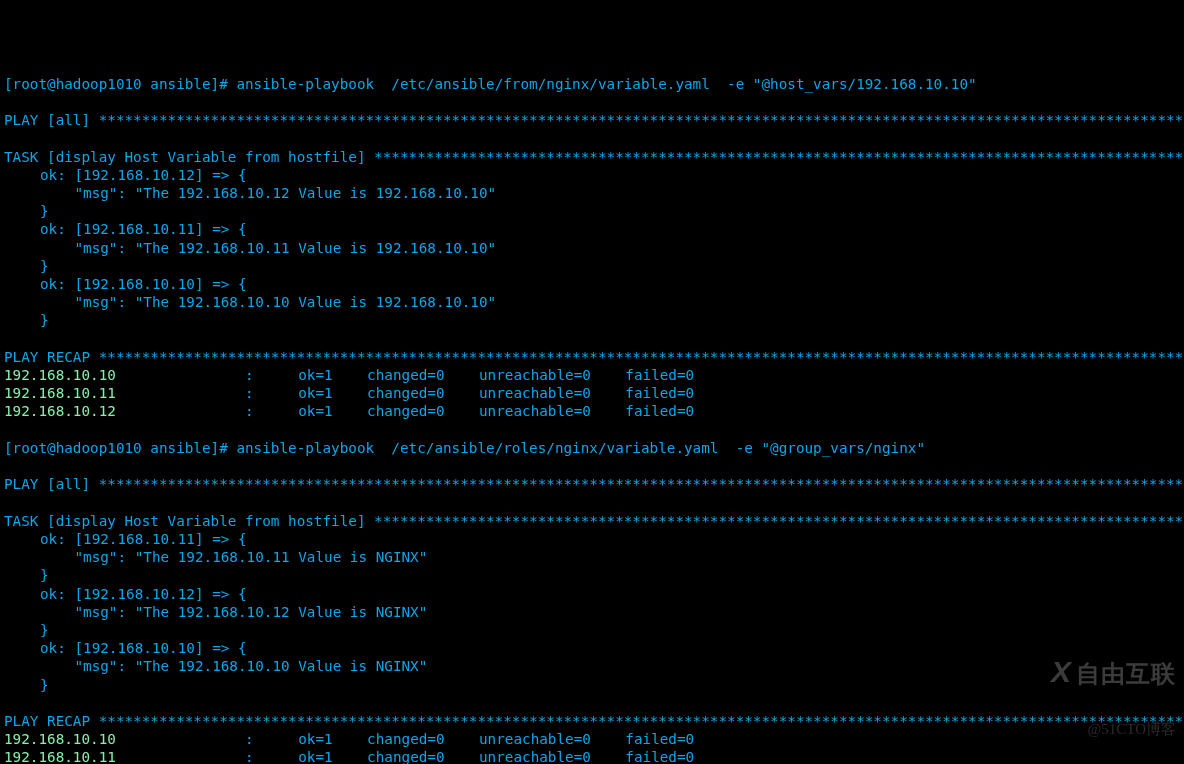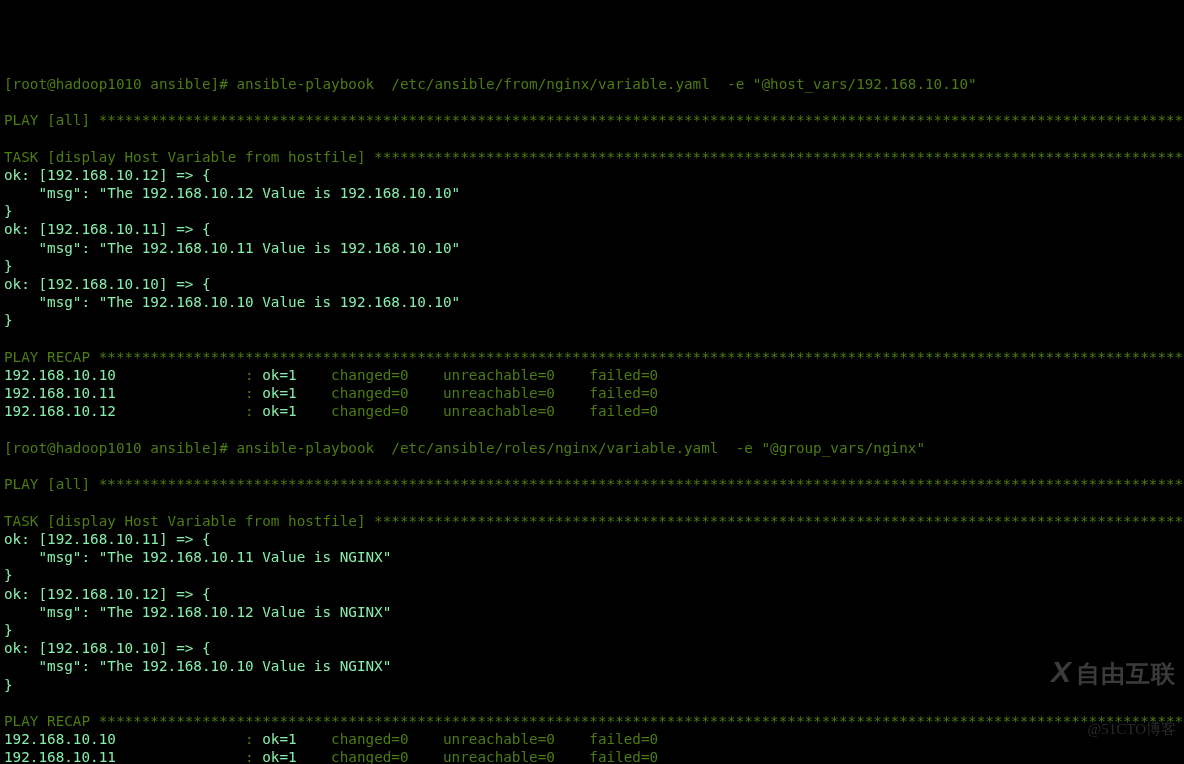--- a/index.html
+++ b/index.html
@@ -10,22 +10,22 @@
     box-sizing: border-box;
     background: #000;
     font-family: "DejaVu Sans Mono", "Consolas", "Courier New", monospace;
     font-size: 14.3px;
     line-height: 18.2px;
     color: #cccccc;
     white-space: pre;
     overflow: hidden;
     position: relative;
   }
-  .white { color: #4d7c0f; }
-  .green { color: #86efac; }
+  .white { color: #0ea5e9; }
+  .green { color: #0ea5e9; margin-left: 36px; }
   .yellow { color: #86efac; }
   .watermark {
     position: absolute;
     right: 8px;
     bottom: 8px;
     opacity: 0.35;
     text-align: right;
     pointer-events: none;
   }
   .watermark .logo {

